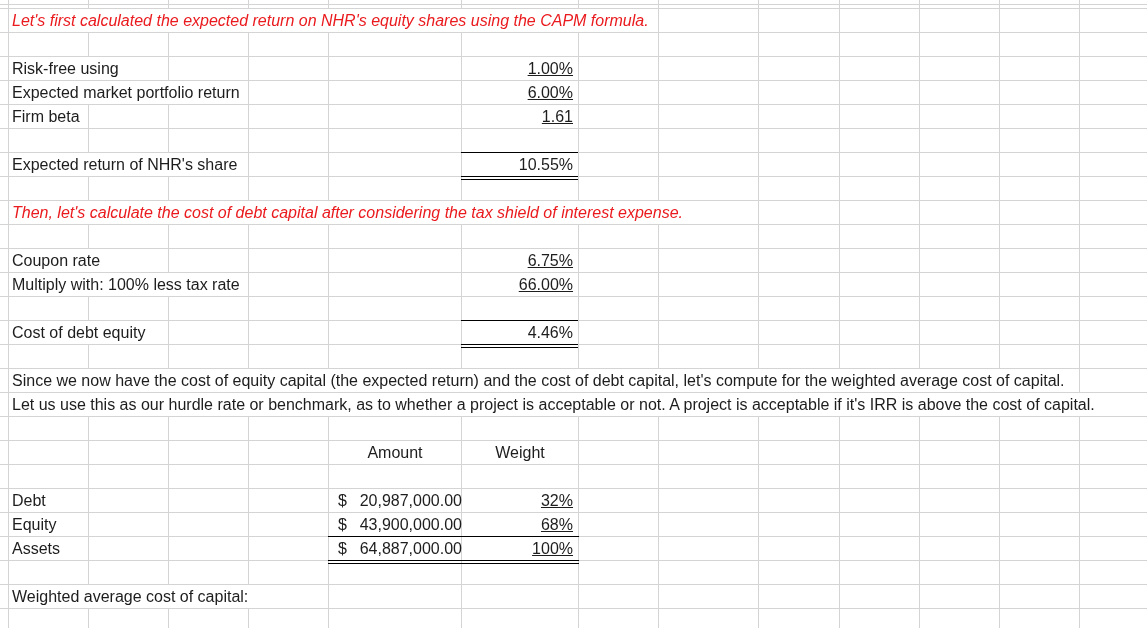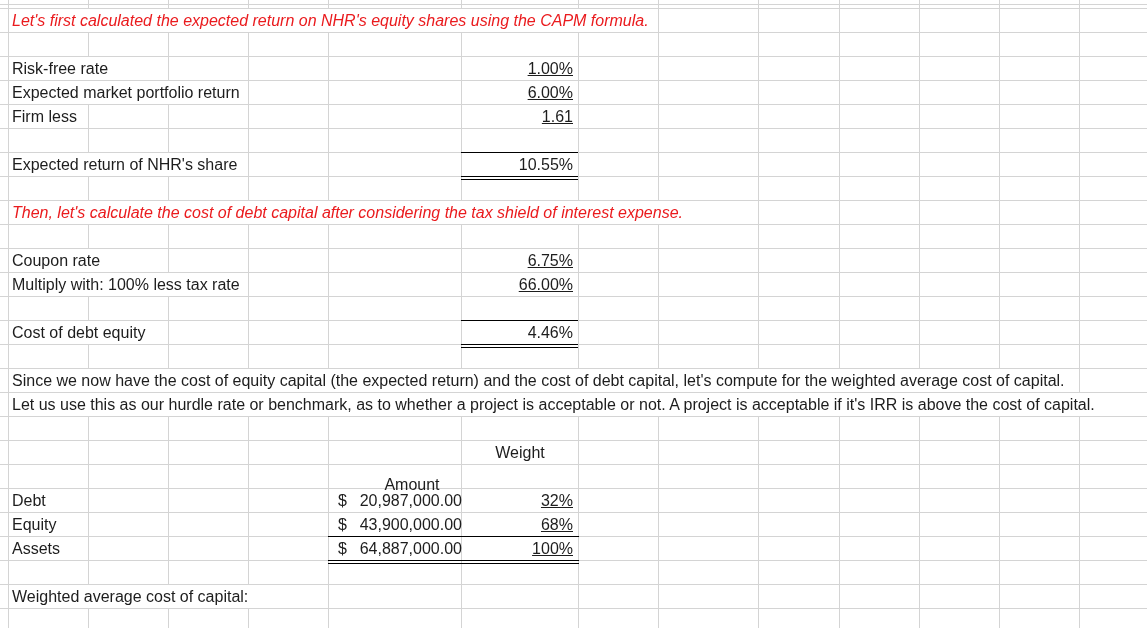--- a/index.html
+++ b/index.html
@@ -22,38 +22,38 @@
   .note{position:absolute;left:9px;height:23px;line-height:23px;background:#fff;
         padding:0 6px 0 3px;white-space:nowrap;font-style:italic;color:var(--red);z-index:2;}
   .val{position:absolute;left:462px;width:111px;height:23px;line-height:23px;
        text-align:right;white-space:nowrap;z-index:2;text-decoration:underline;}
   .bordered{position:absolute;left:461px;width:117px;height:28px;box-sizing:border-box;
             border-top:1px solid var(--border);border-bottom:4px double var(--border);
             display:flex;align-items:center;justify-content:flex-end;padding-right:5px;z-index:1;text-align:right;}
   .amt{position:absolute;left:329px;width:124px;height:23px;line-height:23px;
        display:flex;justify-content:space-between;padding-left:9px;box-sizing:content-box;z-index:2;}
   .hdr{position:absolute;height:23px;line-height:23px;text-align:center;z-index:2;}
-  .hdr-amount{left:346px;width:132px;margin-top:32px;}
+  .hdr-amount{left:329px;width:132px;}
   .hdr-weight{left:462px;width:116px;}
   .wacc-borders{position:absolute;left:328px;top:536px;width:251px;height:28px;box-sizing:border-box;
                 border-top:1px solid var(--border);border-bottom:4px double var(--border);z-index:1;}
 </style>
 </head>
 <body>
 
 <div id="sheet">
 
   <div class="note" style="top:9px">Let's first calculated the expected return on NHR's equity shares using the CAPM formula.</div>
   <div class="note" style="top:201px">Then, let's calculate the cost of debt capital after considering the tax shield of interest expense.</div>
 
-  <div class="lbl" style="top:57px">Risk-free rate</div>
+  <div class="lbl" style="top:57px">Risk-free using</div>
   <div class="val" style="top:57px">1.00%</div>
   <div class="lbl" style="top:81px">Expected market portfolio return</div>
   <div class="val" style="top:81px">6.00%</div>
-  <div class="lbl" style="top:105px">Firm less</div>
+  <div class="lbl" style="top:105px">Firm beta</div>
   <div class="val" style="top:105px">1.61</div>
 
   <div class="lbl" style="top:153px">Expected return of NHR's share</div>
   <div class="bordered" style="top:152px">
     <span>10.55%</span>
   </div>
 
   <div class="lbl" style="top:249px">Coupon rate</div>
   <div class="val" style="top:249px">6.75%</div>
   <div class="lbl" style="top:273px">Multiply with: 100% less tax rate</div>

